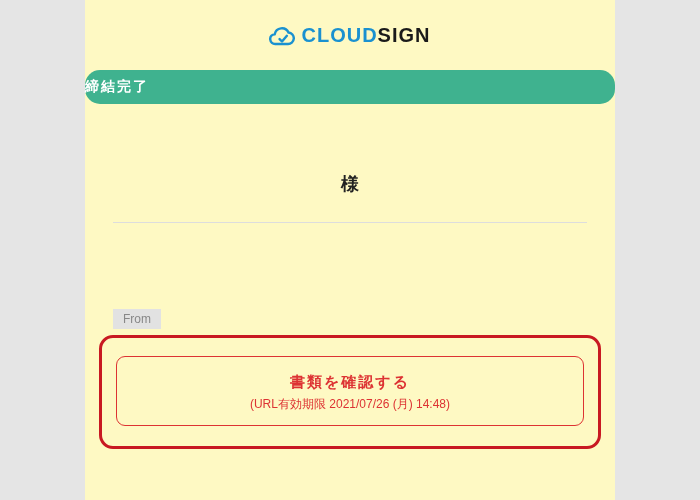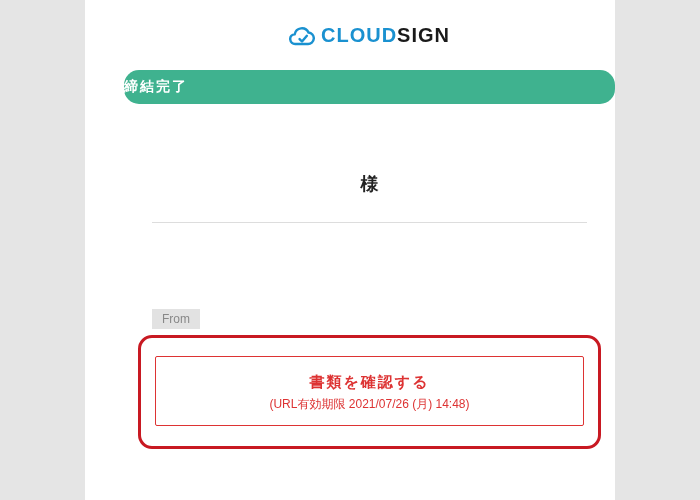--- a/index.html
+++ b/index.html
@@ -7,23 +7,22 @@
       background: #e5e5e5;
       font-family: -apple-system, BlinkMacSystemFont, "Segoe UI", "Hiragino Sans", "Meiryo", sans-serif;
       width: 700px;
       height: 500px;
       overflow: hidden;
       display: flex;
       justify-content: center;
     }
     .email-container {
       width: 530px;
-      background: #ffffff;
+      background: #fef9c3;
       margin-top: 0;
-      padding-left: 39px;
     }
     .logo-area {
       text-align: center;
       padding: 22px 0 18px 0;
     }
     .logo-wrap {
       display: inline-flex;
       align-items: center;
       gap: 6px;
     }
@@ -80,21 +79,21 @@
     }
     .highlight-box {
       border: 3px solid #c81922;
       border-radius: 14px;
       margin: 6px -14px 0 -14px;
       padding: 18px 14px 20px 14px;
     }
     .cta-button {
       display: block;
       border: 1px solid #d33;
-      border-radius: 2px;
+      border-radius: 9px;
       text-align: center;
       padding: 16px 10px 12px 10px;
       color: #d33;
       text-decoration: none;
     }
     .cta-title {
       font-size: 15px;
       font-weight: 700;
       letter-spacing: 2px;
       color: #d33;

